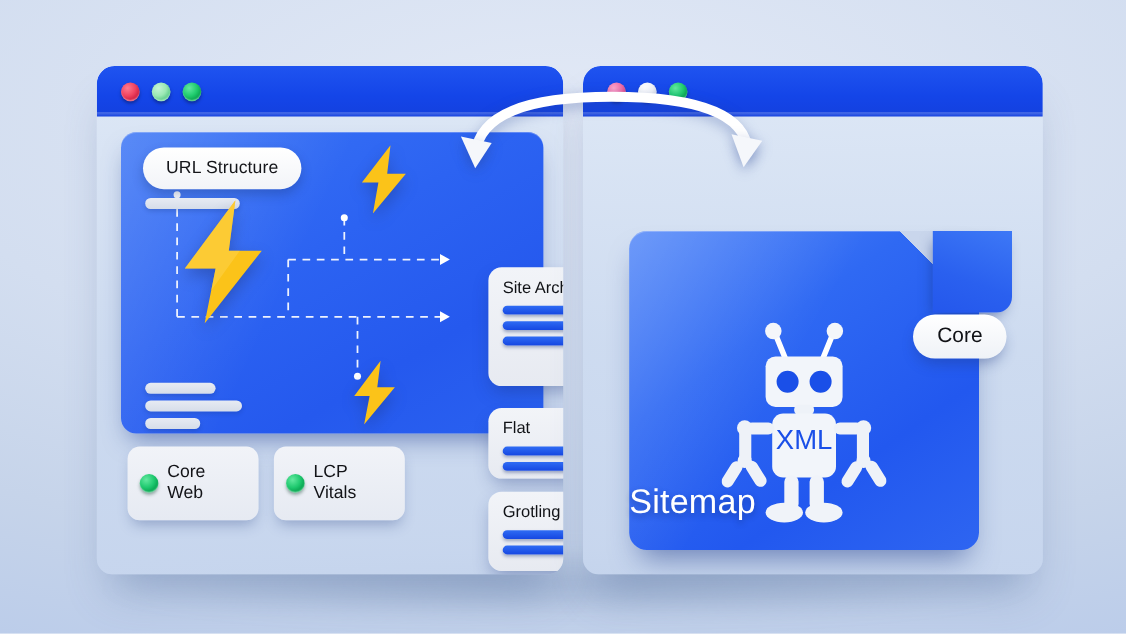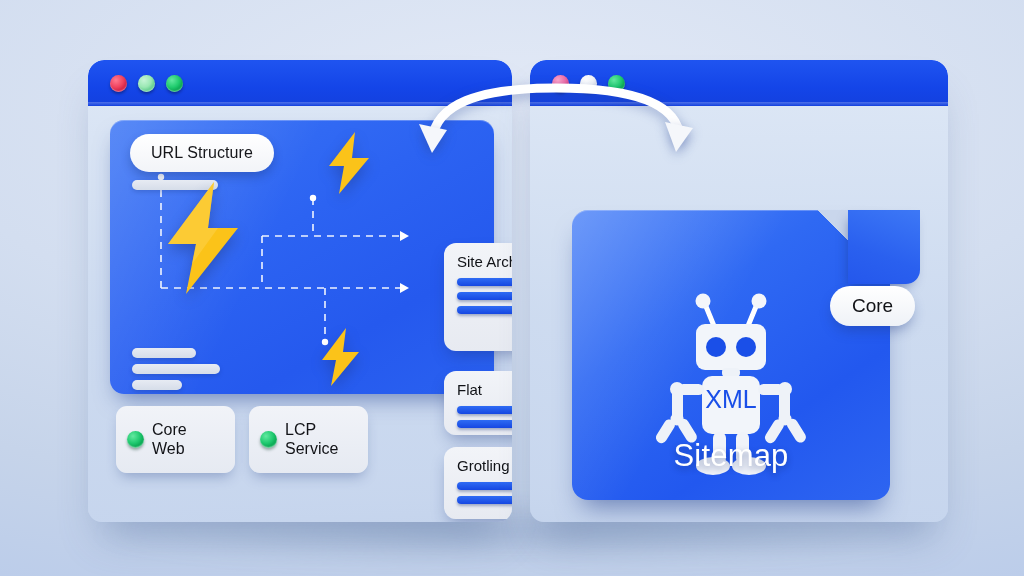--- a/index.html
+++ b/index.html
@@ -120,21 +120,21 @@
     background: linear-gradient(225deg, #c9d6ec 0%, #c9d6ec 50%, transparent 50.2%);
     border-top-right-radius: 16px;
   }
   .sheet-fold-under {
     position: absolute; right: 0; top: 58px; width: 72px; height: 74px;
     background: linear-gradient(200deg,#3d78f6 0%, #2a60ef 60%, #2457ec 100%);
     border-radius: 0 0 14px 0;
     box-shadow: -3px 6px 12px -4px rgba(20,45,120,.5);
   }
   .sitemap-label {
-    position: absolute; left: 0; right: 0; bottom: 26px; text-align: center;
+    position: absolute; left: 0; right: 0; bottom: 26px; 
     color: #ffffff; font-size: 31px; letter-spacing: .2px;
     text-shadow: 0 3px 6px rgba(15,40,110,.45);
   }
 
   .tag-pill {
     position: absolute; height: 40px; border-radius: 999px;
     display: flex; align-items: center; justify-content: center;
     font-size: 19px; color: #111216; padding: 0 22px;
     box-shadow: 0 7px 13px -3px rgba(30,55,130,.4);
     white-space: nowrap;
@@ -225,21 +225,21 @@
         <span class="chip-dot" style="background:radial-gradient(60% 60% at 35% 30%,#63e9a0,#1fc96f 70%,#0fae59)"></span>
         <span class="chip-label">
           <span>Core</span><br>
           <span>Web</span>
         </span>
       </div>
       <div class="chip">
         <span class="chip-dot" style="background:radial-gradient(60% 60% at 35% 30%,#63e9a0,#1fc96f 70%,#0fae59)"></span>
         <span class="chip-label">
           <span>LCP</span><br>
-          <span>Service</span>
+          <span>Vitals</span>
         </span>
       </div>
     </div>
 
   </div>
 </div>
 
 <div class="window" id="win-right">
   <div class="titlebar">
     <span class="dot" style="background:radial-gradient(60% 60% at 35% 30%,#ffa7cc,#f06fa8 70%,#e05190)"></span>

